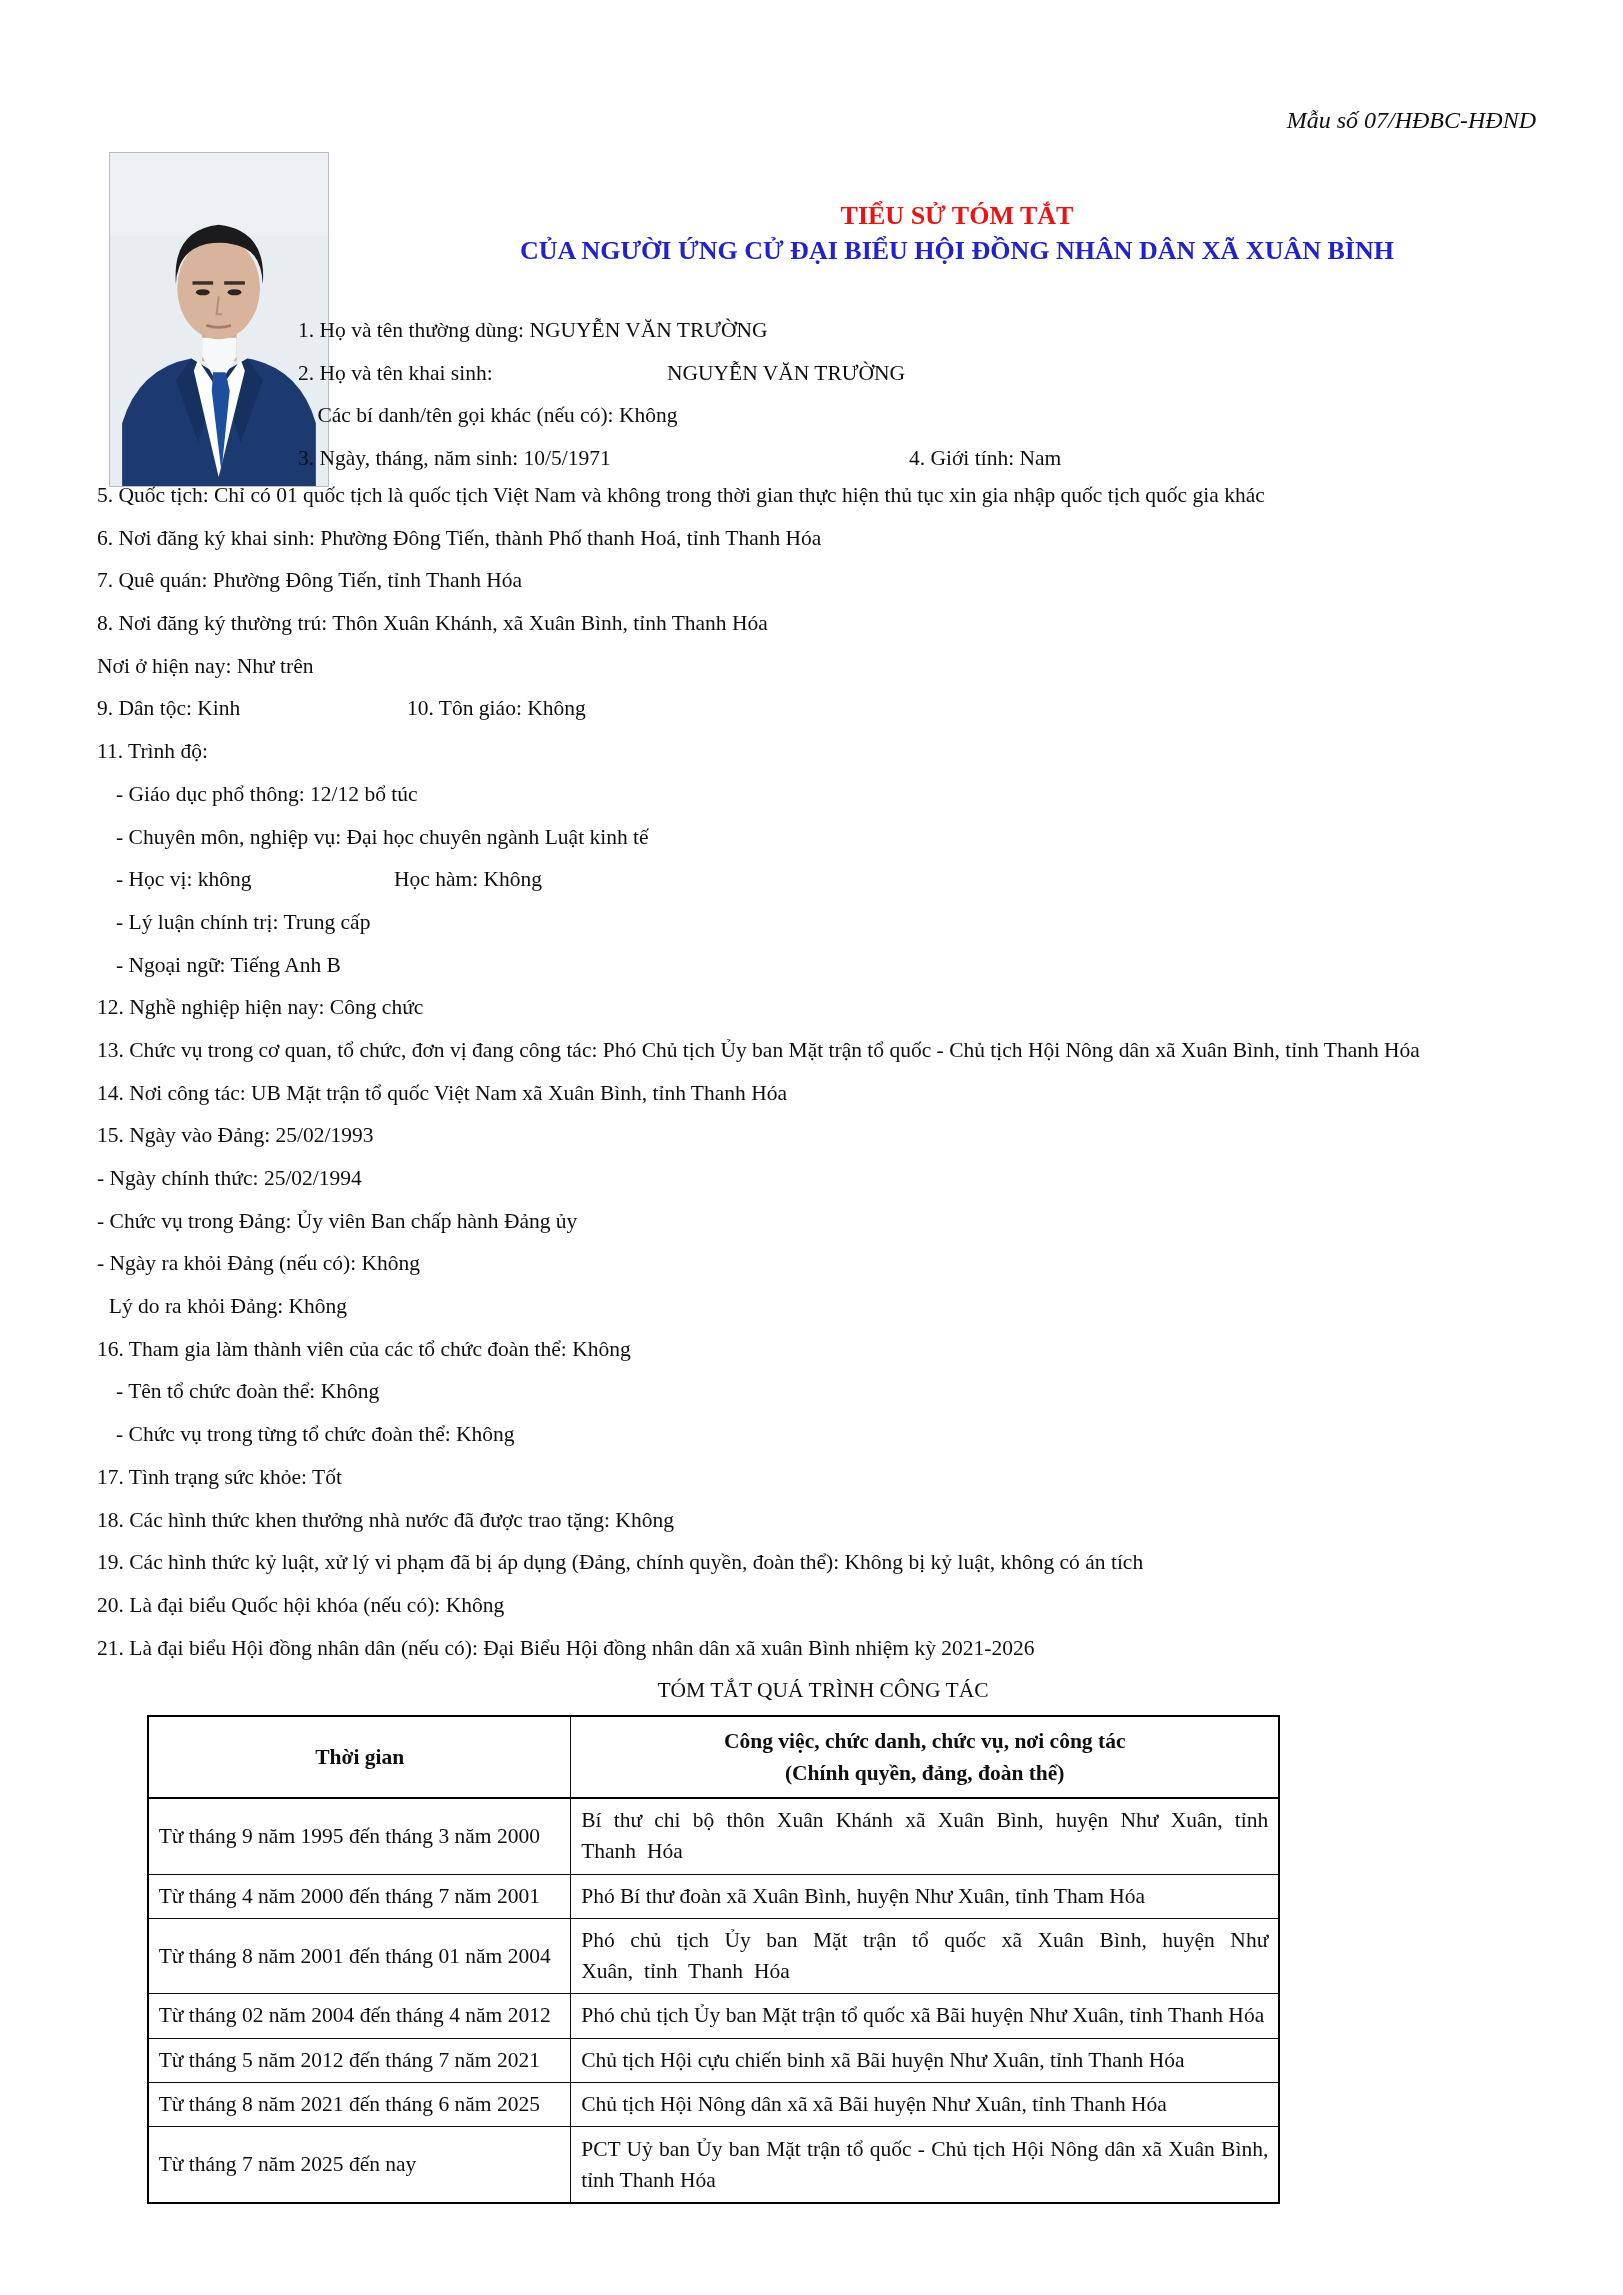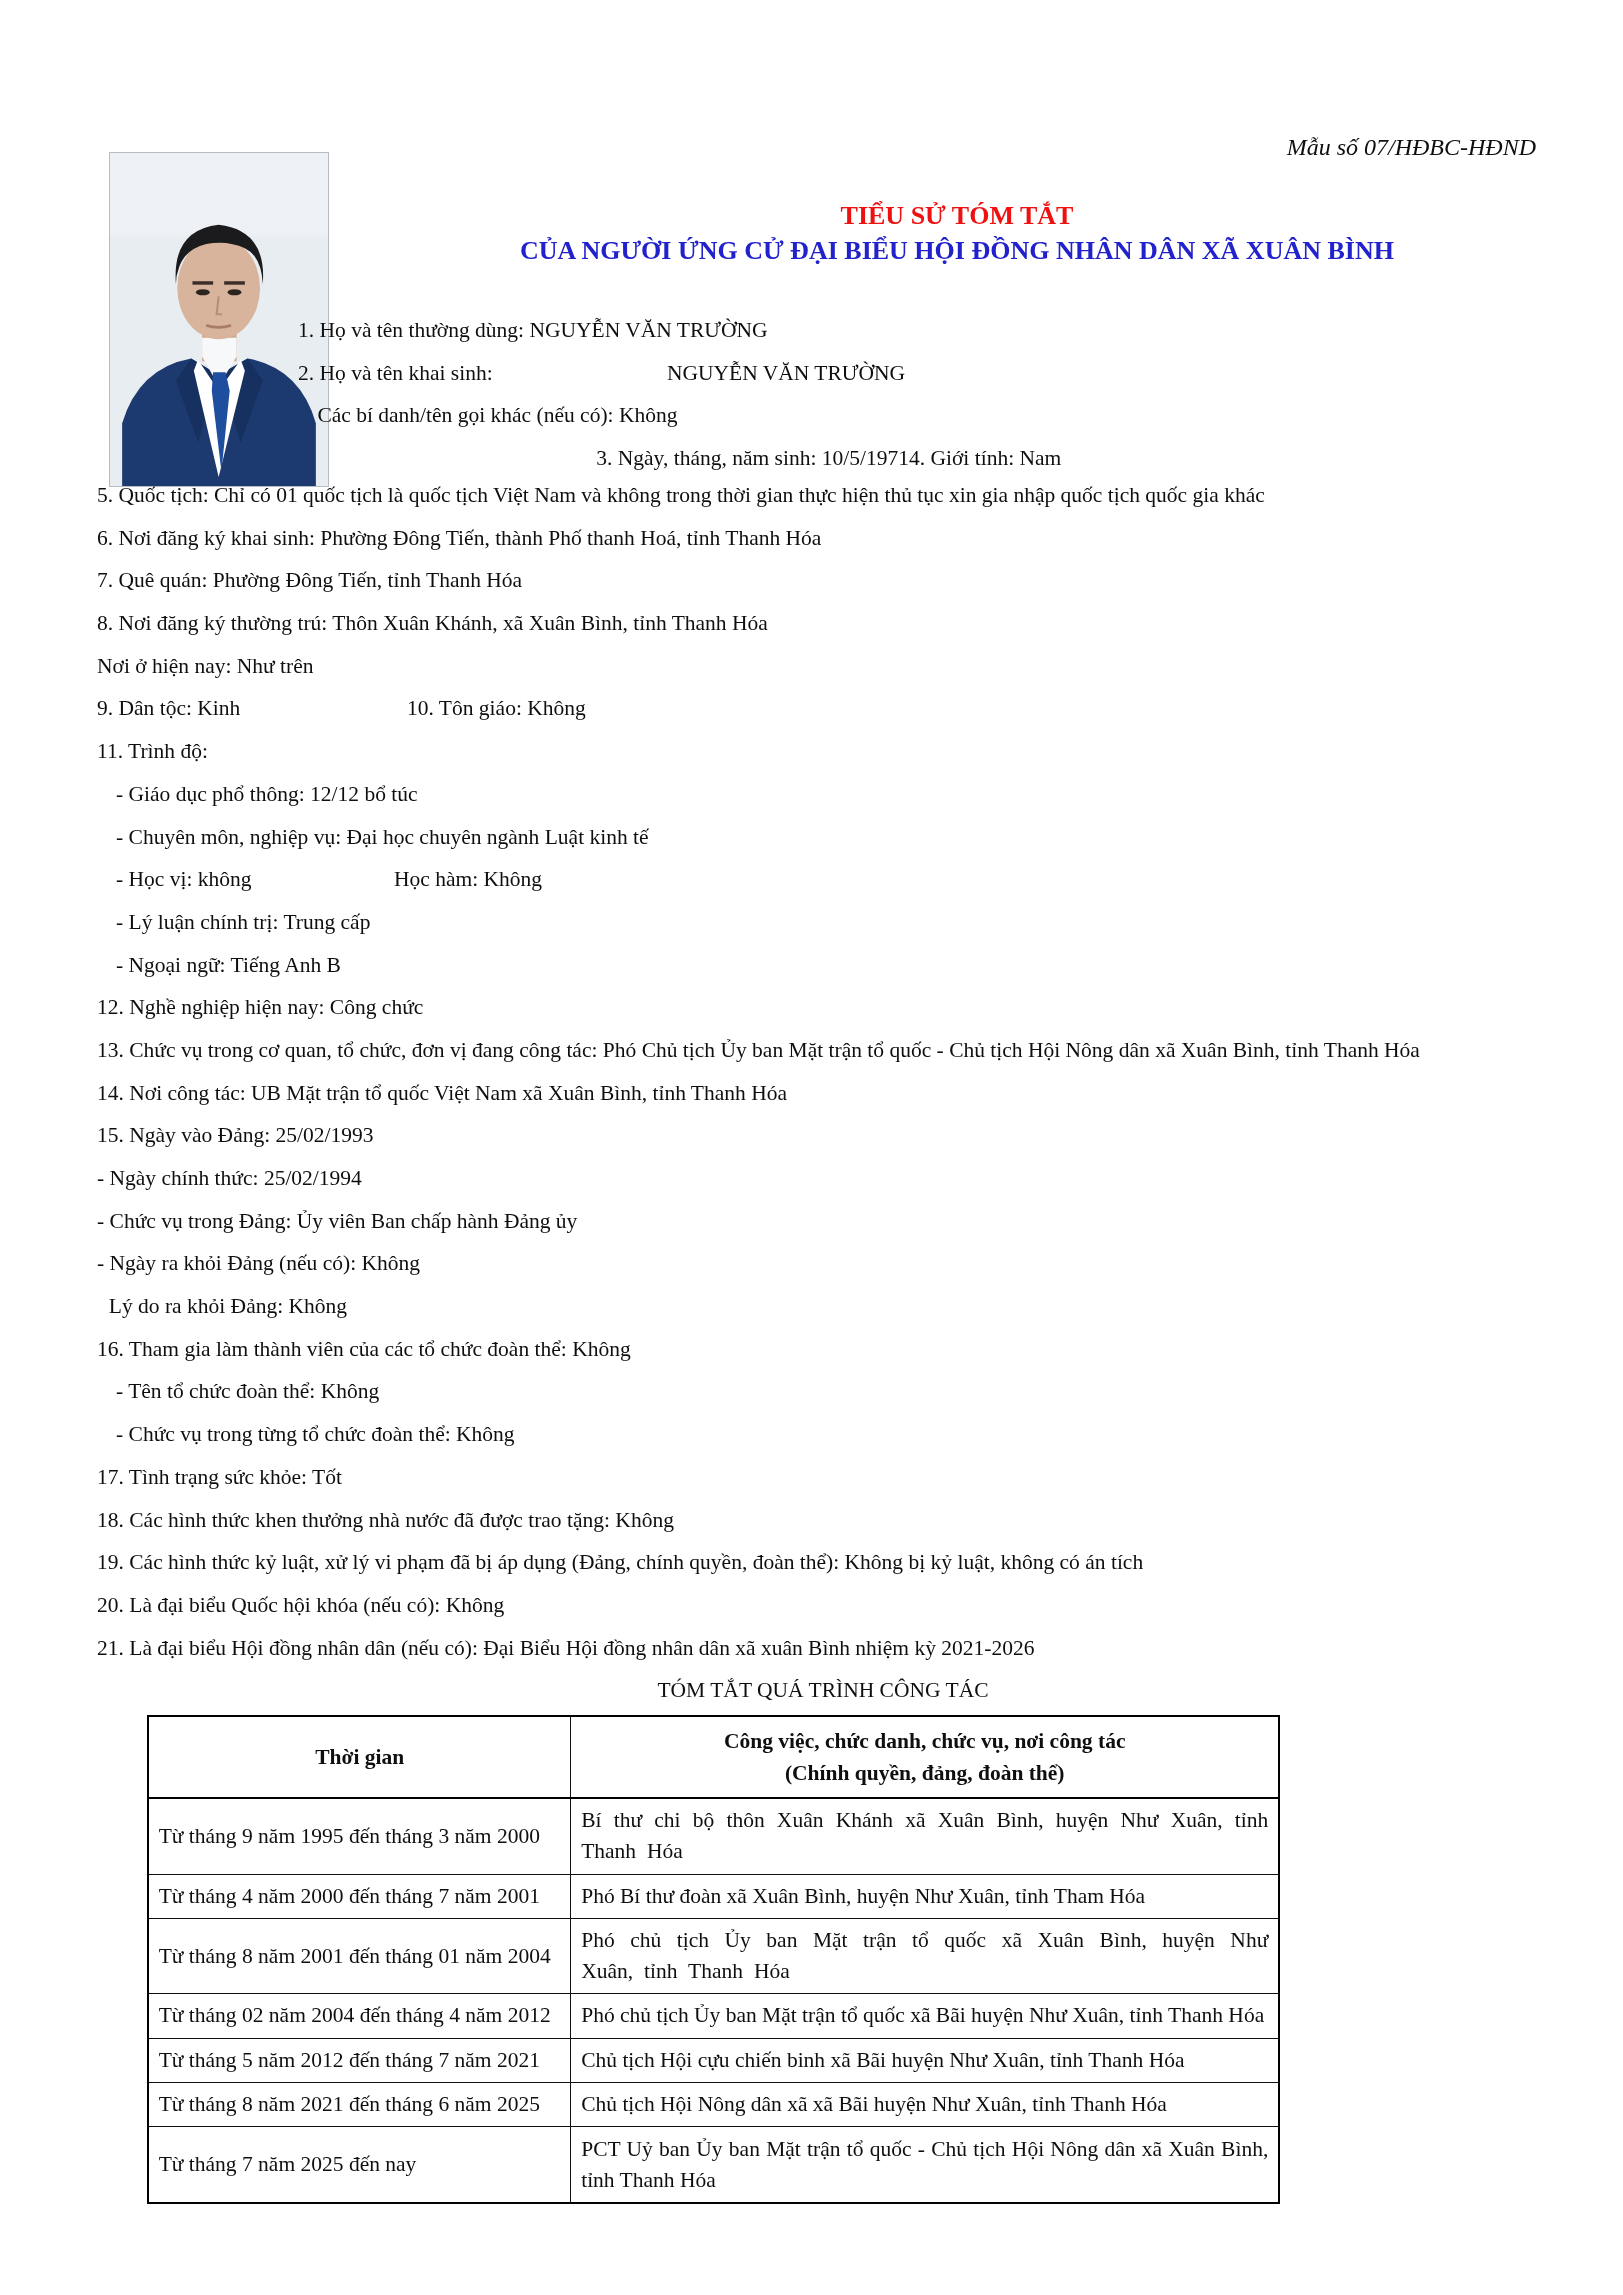--- a/index.html
+++ b/index.html
@@ -12,21 +12,21 @@
     width:1623px;
     height:2295px;
     background:#ffffff;
     color:#0f0f0f;
     font-family:"Liberation Serif","DejaVu Serif",serif;
     font-size:21.5px;
     overflow:hidden;
   }
   .form-number{
     position:absolute;
-    top:134px; right:87px;
+    top:107px; right:87px;
     font-style:italic;
     font-size:24px;
   }
   .title-block{
     position:absolute;
     left:333px; right:42px; top:164px;
     text-align:center;
     font-weight:bold;
     font-size:26px;
     line-height:35px;
@@ -44,21 +44,21 @@
   }
   .photo-frame svg{display:block;width:100%;height:100%;}
   .intro{
     position:absolute;
     left:298px; top:314px;
     width:1249px;
   }
   .intro .line{line-height:33px;margin-bottom:9.7px;}
   .line-bidanh{padding-left:19.4px;}
   .lbl-khai-sinh{display:inline-block;width:369px;}
-  .pair-birth{display:inline-block;width:611px;text-align:right;}
+  .pair-birth{display:inline-block;width:611px;}
   .main{
     position:absolute;
     left:97px; top:479px;
     width:1452px;
   }
   .main .line{line-height:33px;margin-bottom:9.7px;}
   .ind27{padding-left:19px;}
   .ind17{padding-left:11.8px;}
   .pl-dantoc{display:inline-block;width:310px;}
   .pl-hocvi{display:inline-block;width:278px;}

